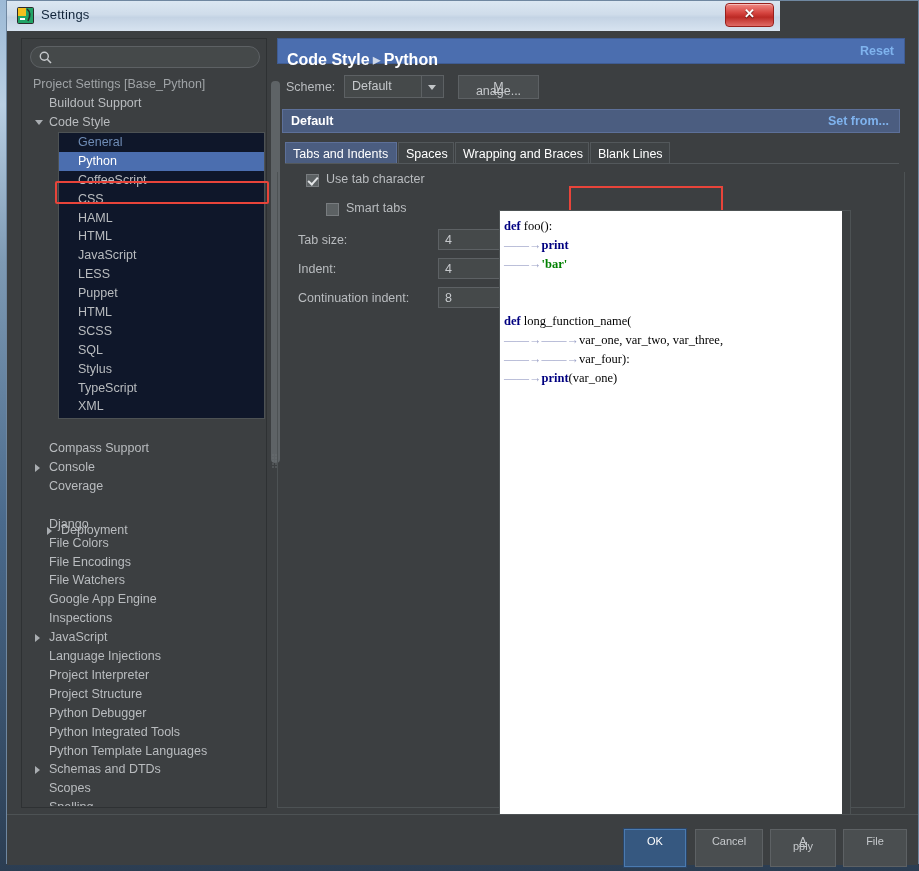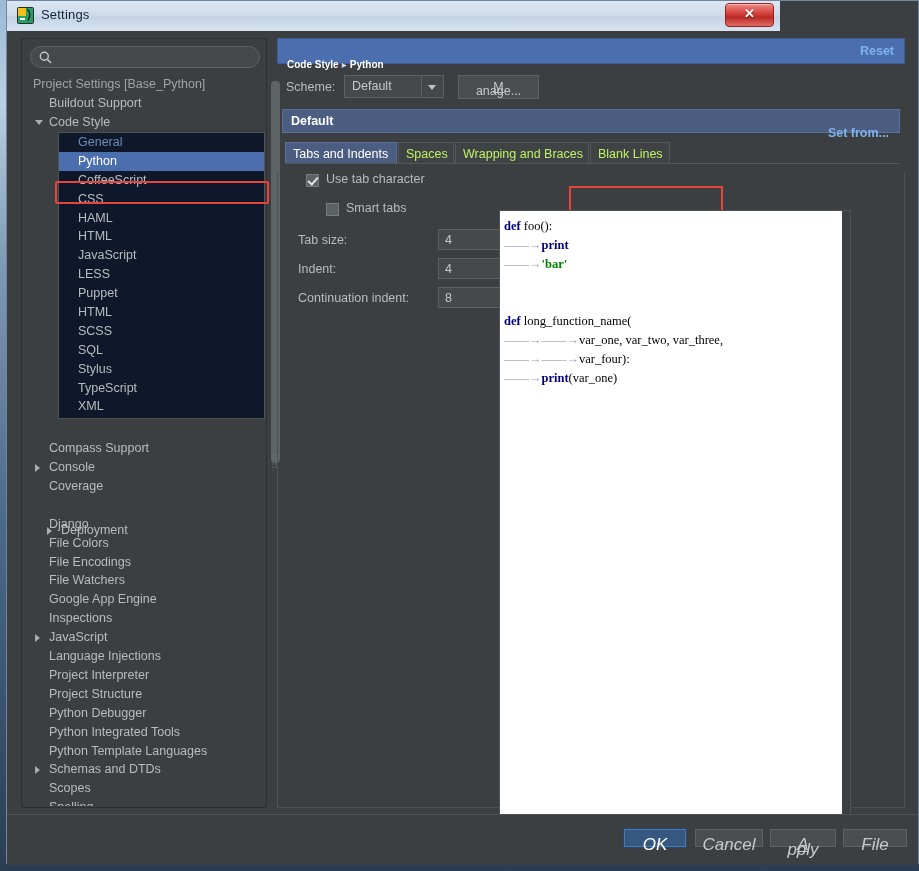--- a/index.html
+++ b/index.html
@@ -124,21 +124,21 @@
   #right{
     position:absolute;left:270px;top:7px;width:628px;height:770px;
     box-sizing:border-box;
   }
   #crumb-bar{
     position:absolute;left:0;top:0;width:628px;height:26px;
     background:#4b6eaf;
     border:1px solid #3f5c93;box-sizing:border-box;
   }
   #crumb{
-    position:absolute;left:9px;top:20px;font-size:10px;font-weight:bold;color:#ffffff;
+    position:absolute;left:9px;top:11px;font-size:16px;font-weight:bold;color:#ffffff;
   }
   #crumb .sep{color:#cfd9ea;font-weight:normal;padding:0 3px;}
   #reset-link{
     position:absolute;right:10px;top:5px;font-size:12.5px;font-weight:bold;
     color:#7fb3ee;cursor:pointer;
   }
   #scheme-row{position:absolute;left:0;top:35px;width:628px;height:30px;}
   #scheme-label{position:absolute;left:9px;top:7px;font-size:12.5px;color:#b9bcbf;}
   #scheme-select{
     position:absolute;left:67px;top:2px;width:100px;height:23px;
@@ -161,26 +161,26 @@
     position:absolute;left:0;right:0;top:4px;text-align:center;
     font-size:12.5px;color:#c6c9cc;
   }
   #manage-btn span u{text-decoration:underline;}
   
   #default-bar{
     position:absolute;left:5px;top:71px;width:618px;height:24px;
     background:#4b5d80;border:1px solid #5d7099;box-sizing:border-box;
   }
   #default-bar .ttl{position:absolute;left:8px;top:4px;font-size:12.5px;font-weight:bold;color:#ffffff;}
-  #default-bar .setfrom{position:absolute;right:10px;top:16px;font-size:12.5px;font-weight:bold;color:#7fb3ee;cursor:pointer;}
+  #default-bar .setfrom{position:absolute;right:10px;top:4px;font-size:12.5px;font-weight:bold;color:#7fb3ee;cursor:pointer;}
   
   #tabs{position:absolute;left:8px;top:104px;width:614px;height:22px;}
   .tab{
     position:absolute;top:0;height:22px;line-height:22px;
-    font-size:12.5px;color:#bef264;
+    font-size:12.5px;color:#ffffff;
     border:1px solid #53585b;border-bottom:none;box-sizing:border-box;
     padding:0 7px;background:#3f4345;cursor:pointer;white-space:nowrap;
   }
   .tab.active{background:#4b5d80;color:#ffffff;border-color:#5d7099;}
   #tabs-underline{
     position:absolute;left:8px;top:125px;width:614px;height:1px;background:#53585b;
   }
   
   #tab-highlight{
     position:absolute;left:292px;top:148px;width:154px;height:51px;
@@ -230,23 +230,23 @@
   #panel-frame{
     position:absolute;left:0px;top:134px;width:628px;height:636px;
     border:1px solid #4d5254;border-top:none;box-sizing:border-box;pointer-events:none;
   }
   
   #footer{
     position:absolute;left:0;top:813px;width:911px;height:50px;
     background:#3c3f41;border-top:1px solid #4d5254;
   }
   .dlgbtn{
-    position:absolute;top:14px;height:18px;
+    position:absolute;top:14px;height:38px;
     background:#4a4e50;border:1px solid #5d6164;box-sizing:border-box;
-    font-size:17px;color:#c6c9cc;cursor:pointer;font-style:italic;
+    font-size:11px;color:#c6c9cc;cursor:pointer;
   }
   .dlgbtn span{position:absolute;left:0;right:0;top:5px;text-align:center;}
   .dlgbtn.primary{
     background:#365880;border:1px solid #4a7ab0;color:#ffffff;
     box-shadow:0 0 0 1px #2b4566;
   }
   .dlgbtn u{text-decoration:underline;}
 </style>
 </head>
 <body>

